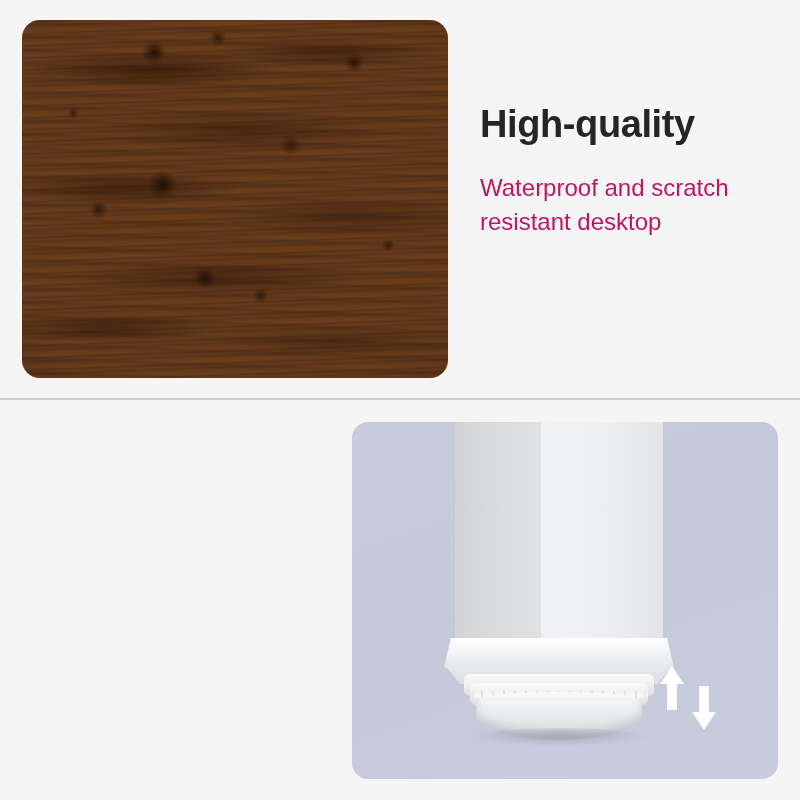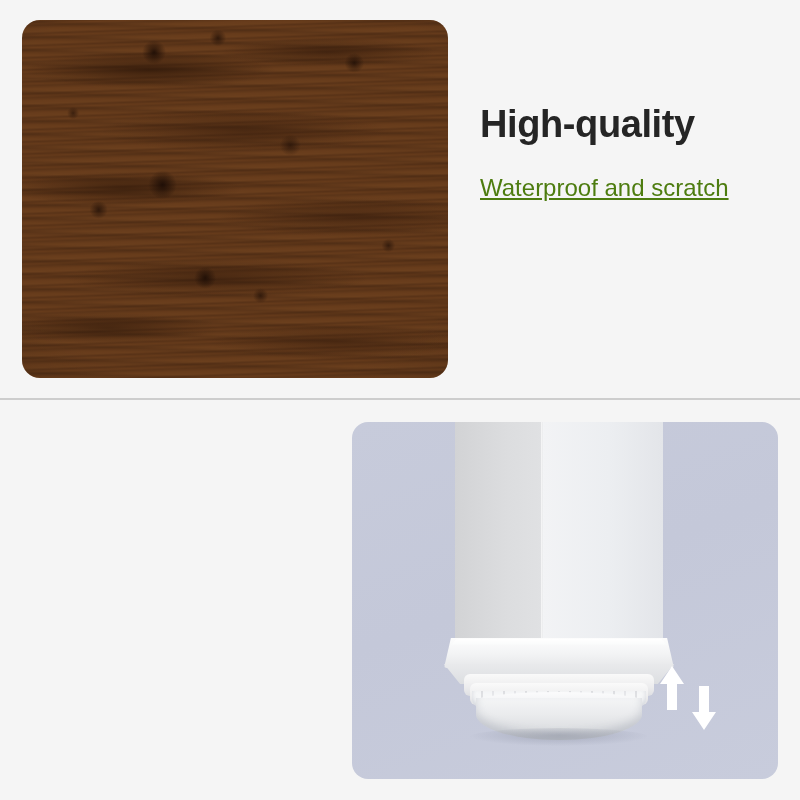--- a/index.html
+++ b/index.html
@@ -125,22 +125,21 @@
     font-weight: bold;
     line-height: 1.28;
     letter-spacing: -0.4px;
     color: #252525;
   }
   .feature-desc {
     margin: 22px 0 0 0;
     font-size: 24px;
     font-weight: normal;
     line-height: 1.42;
-    color: #4d7c0f;
-    text-decoration: underline;
+    color: #be185d;
   }
 
   
   .divider {
     position: absolute;
     left: 0;
     top: 398px;
     width: 800px;
     height: 2px;
     background: #cdcdcd;
@@ -309,20 +308,21 @@
       <div class="wood-knots" data-interactable="false"></div>
       <div class="wood-vignette" data-interactable="false"></div>
     </div>
 
     <div class="text-block-top" data-interactable="false">
       <h2 class="feature-title" data-interactable="false">
         <span data-interactable="false">High-quality</span><br>
       </h2>
       <p class="feature-desc" data-interactable="false">
         <span data-interactable="false">Waterproof and scratch</span><br>
+        <span data-interactable="false">resistant desktop</span>
       </p>
     </div>
 
   </section>
 
   <div class="divider" data-interactable="false"></div>
 
   <section class="section-bottom" data-interactable="false">
 
     <div class="leg-panel" data-interactable="false">

